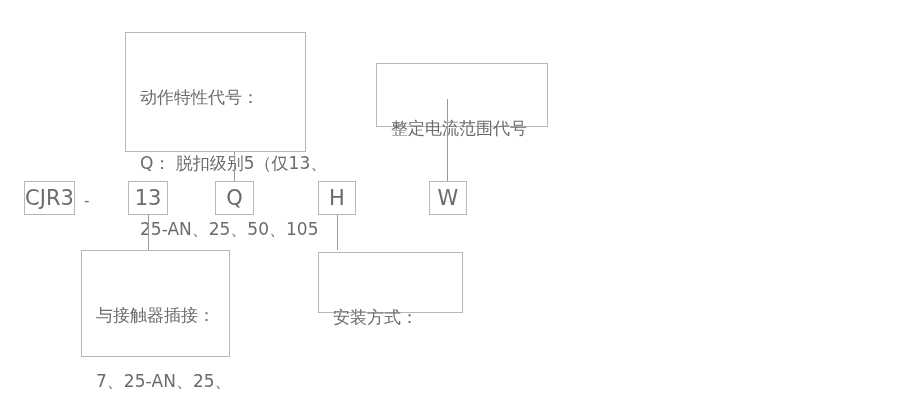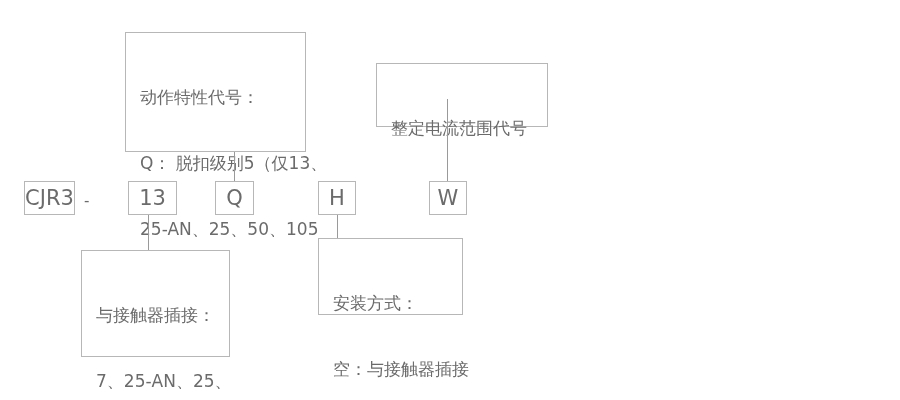--- a/index.html
+++ b/index.html
@@ -73,21 +73,21 @@
   <div class="connector v-line" style="left:234px; top:152px; height:30px;"></div>
 
   <div class="connector v-line" style="left:447px; top:99px; height:83px;"></div>
 
   <div class="box code-box" style="left:24px; top:181px; width:51px; height:34px;">
     <span>CJR3</span>
   </div>
 
   <span class="dash" style="left:84px; top:194px;">-</span>
 
-  <div class="box code-box" style="left:128px; top:181px; width:49px; height:34px;">
+  <div class="box code-box" style="left:128px; top:181px; width:40px; height:34px;">
     <span>13</span>
   </div>
 
   <div class="box code-box" style="left:215px; top:181px; width:39px; height:34px;">
     <span>Q</span>
   </div>
 
   <div class="box code-box" style="left:318px; top:181px; width:38px; height:34px;">
     <span>H</span>
   </div>
@@ -101,19 +101,18 @@
   <div class="connector v-line" style="left:337px; top:215px; height:35px;"></div>
 
   <div class="box note-box" style="left:81px; top:250px; width:149px; height:107px;">
     <span class="note-line">与接触器插接：</span>
     <span class="note-line">7、25-AN、25、</span>
     
     
     
   </div>
 
-  <div class="box note-box" style="left:318px; top:238px; width:145px; height:77px;">
+  <div class="box note-box" style="left:318px; top:252px; width:145px; height:61px;">
     <span class="note-line">安装方式：</span>
-    <span class="note-line">空：与接触器插接</span>
     
   </div>
 
 </div>
 
 </body></html>

